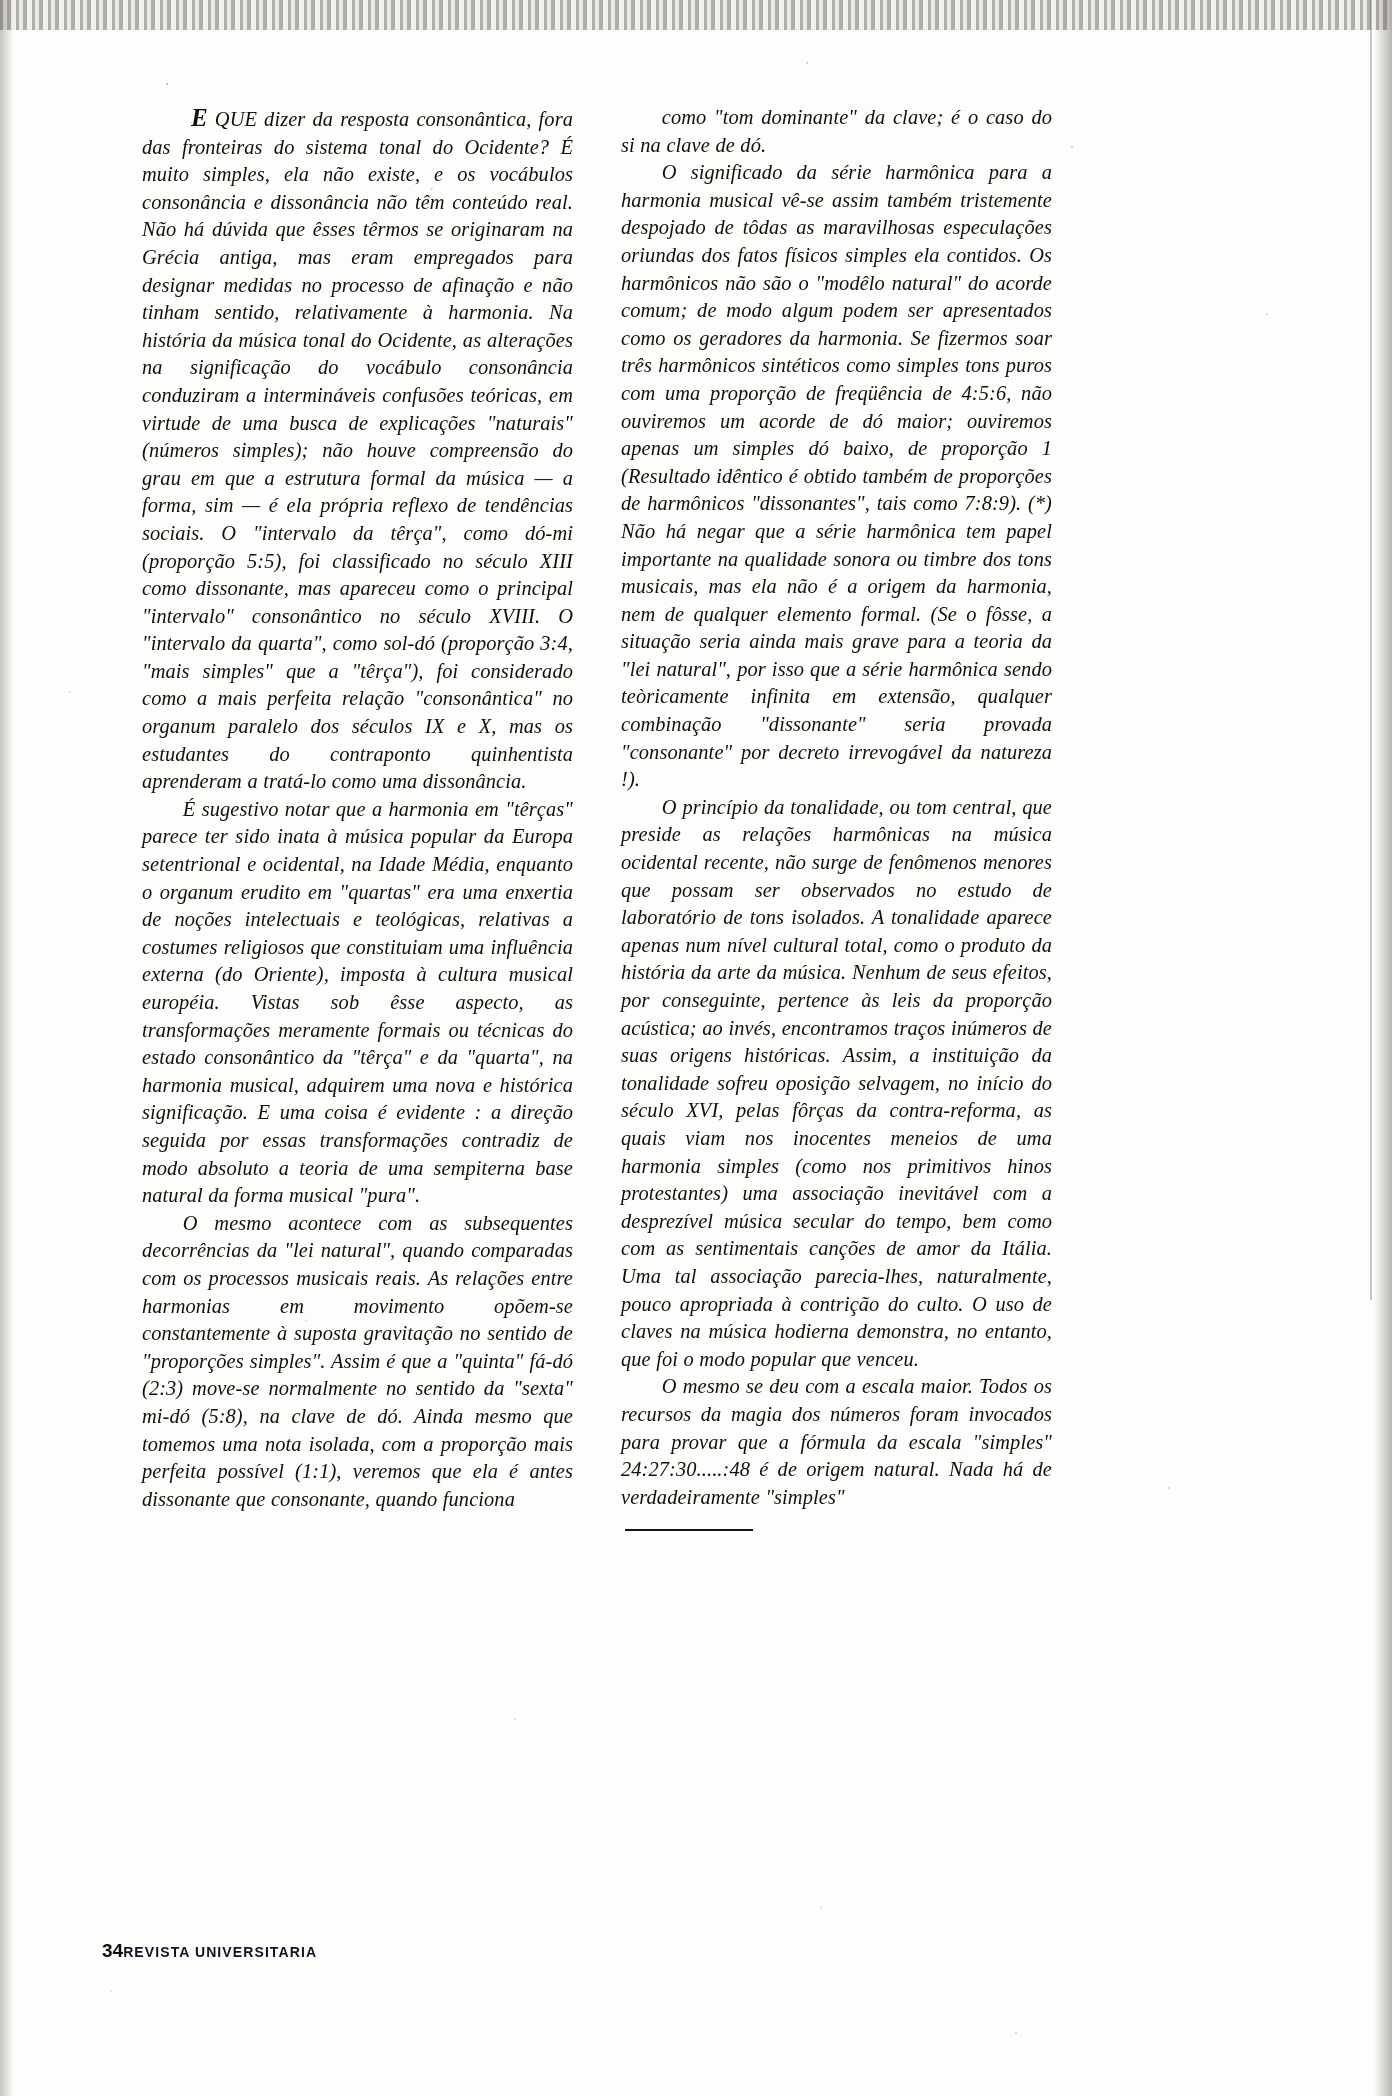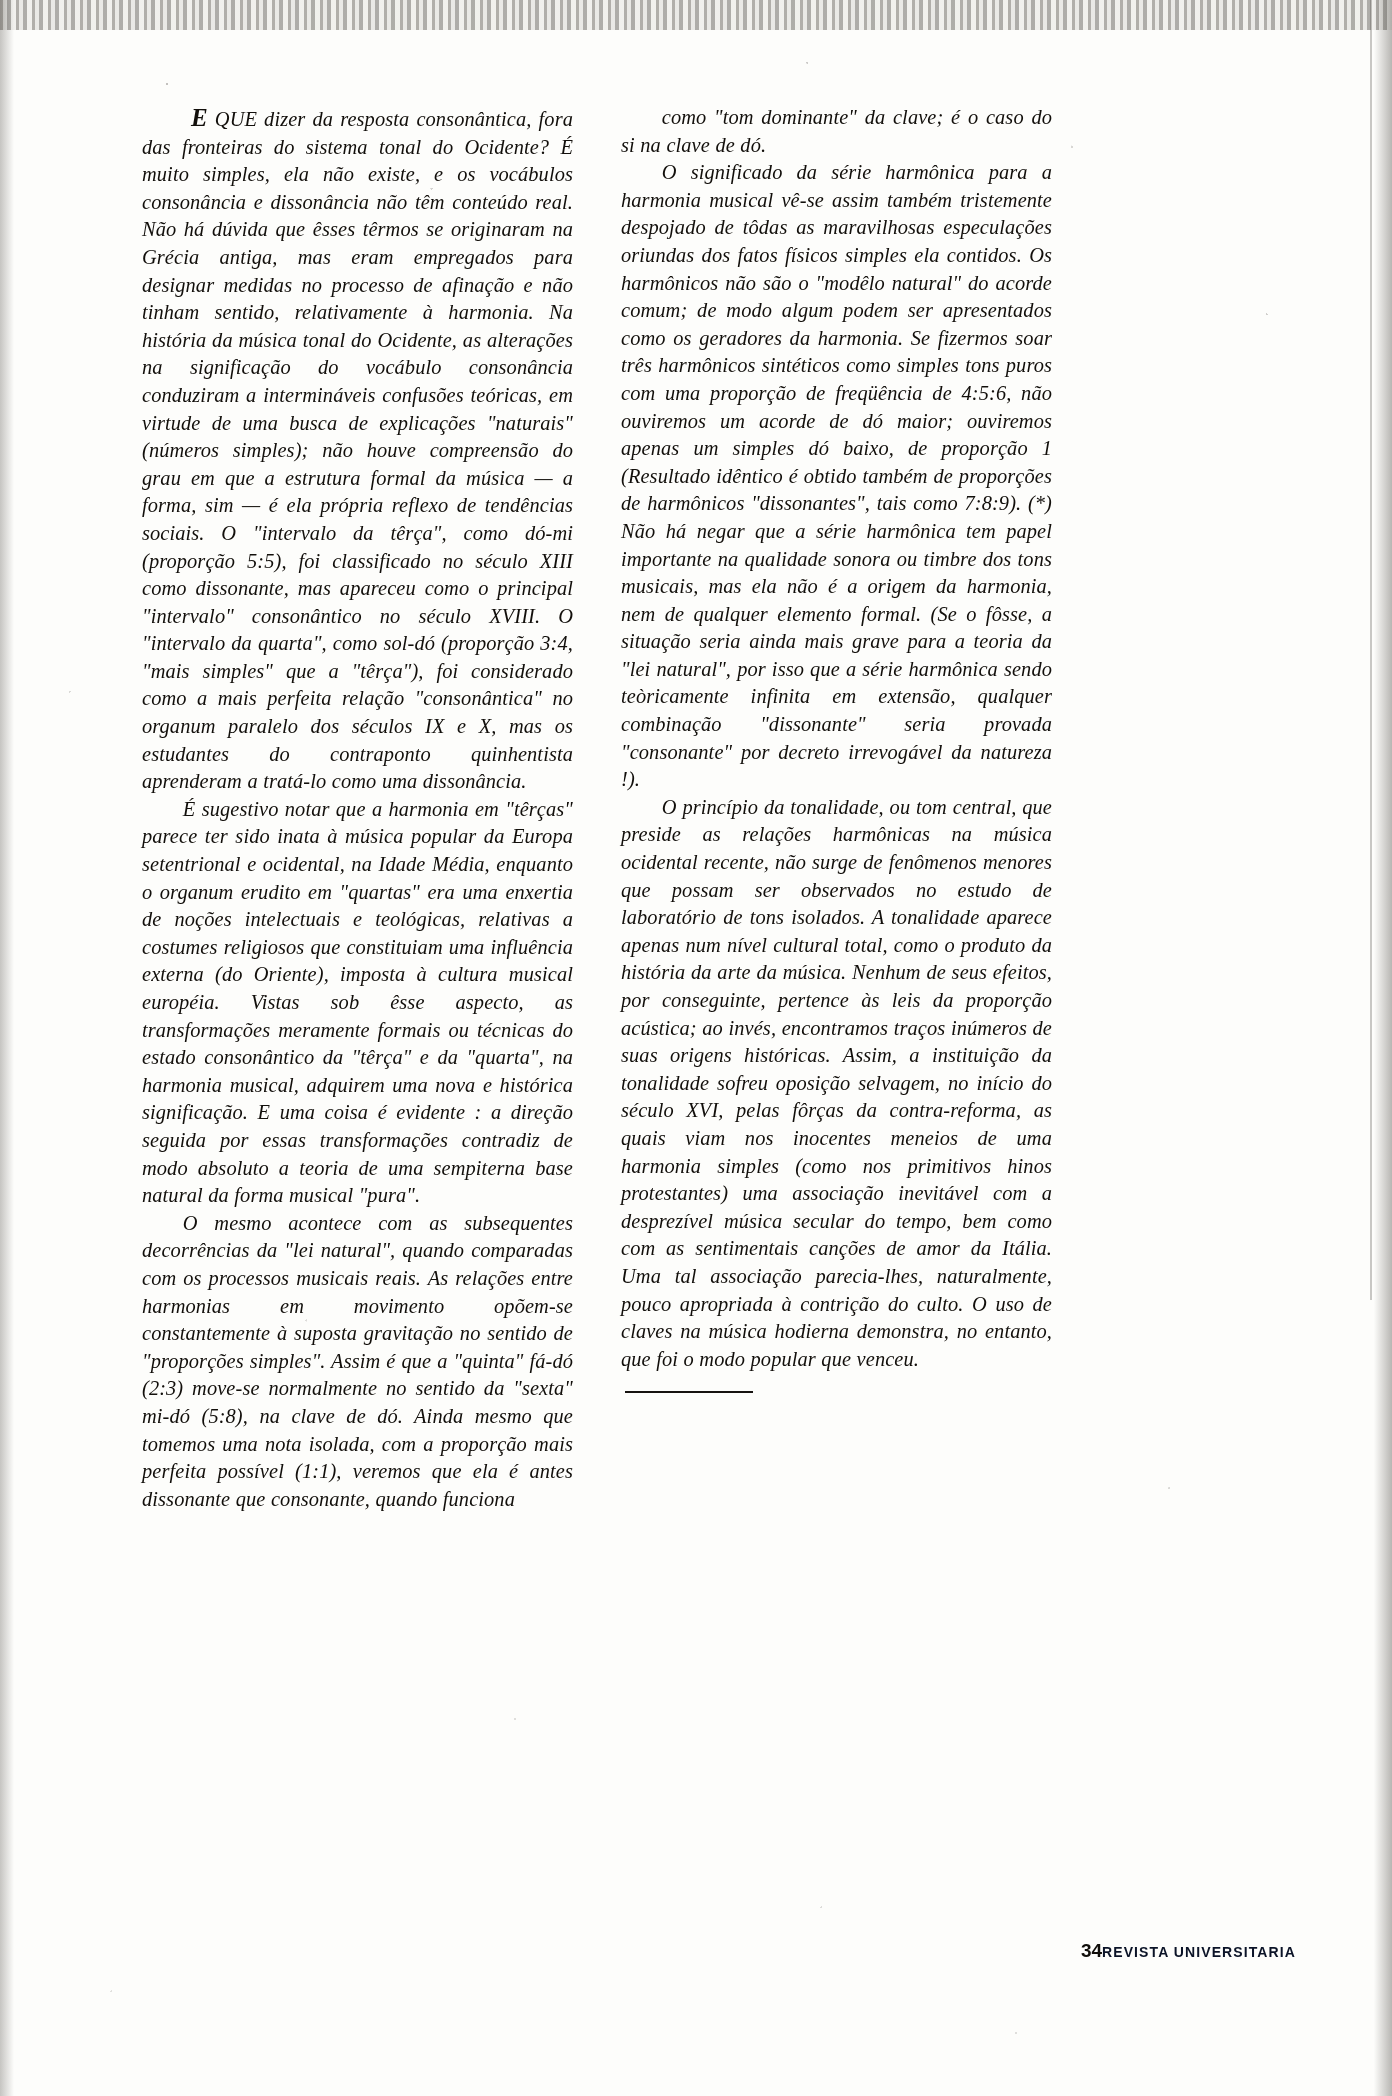--- a/index.html
+++ b/index.html
@@ -140,21 +140,21 @@
   }
 
   
   .footer {
     position: absolute;
     left: 102px;
     right: 96px;
     top: 1940px;
     display: flex;
     align-items: baseline;
-    justify-content: flex-end;
+    justify-content: flex-start;
   }
   .folio {
     font-size: 19px;
     font-weight: 700;
     color: #14110e;
     font-family: "Liberation Sans", "DejaVu Sans", sans-serif;
   }
   .running-title {
     font-size: 14px;
     font-weight: 700;
@@ -183,20 +183,21 @@
     <div class="col">
       <p class="para first"><span class="dropcap">E</span><span> QUE dizer da resposta consonântica, fora das fronteiras do sistema tonal do Ocidente? É muito simples, ela não existe, e os vocábulos consonância e dissonância não têm conteúdo real. Não há dúvida que êsses têrmos se originaram na Grécia antiga, mas eram empregados para designar medidas no processo de afinação e não tinham sentido, relativamente à harmonia. Na história da música tonal do Ocidente, as alterações na significação do vocábulo consonância conduziram a intermináveis confusões teóricas, em virtude de uma busca de explicações "naturais" (números simples); não houve compreensão do grau em que a estrutura formal da música — a forma, sim — é ela própria reflexo de tendências sociais. O "intervalo da têrça", como dó-mi (proporção 5:5), foi classificado no século XIII como dissonante, mas apareceu como o principal "intervalo" consonântico no século XVIII. O "intervalo da quarta", como sol-dó (proporção 3:4, "mais simples" que a "têrça"), foi considerado como a mais perfeita relação "consonântica" no organum paralelo dos séculos IX e X, mas os estudantes do contraponto quinhentista aprenderam a tratá-lo como uma dissonância.</span></p>
       <p class="para">É sugestivo notar que a harmonia em "têrças" parece ter sido inata à música popular da Europa setentrional e ocidental, na Idade Média, enquanto o organum erudito em "quartas" era uma enxertia de noções intelectuais e teológicas, relativas a costumes religiosos que constituiam uma influência externa (do Oriente), imposta à cultura musical européia. Vistas sob êsse aspecto, as transformações meramente formais ou técnicas do estado consonântico da "têrça" e da "quarta", na harmonia musical, adquirem uma nova e histórica significação. E uma coisa é evidente : a direção seguida por essas transformações contradiz de modo absoluto a teoria de uma sempiterna base natural da forma musical "pura".</p>
       <p class="para">O mesmo acontece com as subsequentes decorrências da "lei natural", quando comparadas com os processos musicais reais. As relações entre harmonias em movimento opõem-se constantemente à suposta gravitação no sentido de "proporções simples". Assim é que a "quinta" fá-dó (2:3) move-se normalmente no sentido da "sexta" mi-dó (5:8), na clave de dó. Ainda mesmo que tomemos uma nota isolada, com a proporção mais perfeita possível (1:1), veremos que ela é antes dissonante que consonante, quando funciona</p>
     </div>
 
     <div class="col">
       <p class="para">como "tom dominante" da clave; é o caso do si na clave de dó.</p>
       <p class="para">O significado da série harmônica para a harmonia musical vê-se assim também tristemente despojado de tôdas as maravilhosas especulações oriundas dos fatos físicos simples ela contidos. Os harmônicos não são o "modêlo natural" do acorde comum; de modo algum podem ser apresentados como os geradores da harmonia. Se fizermos soar três harmônicos sintéticos como simples tons puros com uma proporção de freqüência de 4:5:6, não ouviremos um acorde de dó maior; ouviremos apenas um simples dó baixo, de proporção 1 (Resultado idêntico é obtido também de proporções de harmônicos "dissonantes", tais como 7:8:9). (*) Não há negar que a série harmônica tem papel importante na qualidade sonora ou timbre dos tons musicais, mas ela não é a origem da harmonia, nem de qualquer elemento formal. (Se o fôsse, a situação seria ainda mais grave para a teoria da "lei natural", por isso que a série harmônica sendo teòricamente infinita em extensão, qualquer combinação "dissonante" seria provada "consonante" por decreto irrevogável da natureza !).</p>
       <p class="para">O princípio da tonalidade, ou tom central, que preside as relações harmônicas na música ocidental recente, não surge de fenômenos menores que possam ser observados no estudo de laboratório de tons isolados. A tonalidade aparece apenas num nível cultural total, como o produto da história da arte da música. Nenhum de seus efeitos, por conseguinte, pertence às leis da proporção acústica; ao invés, encontramos traços inúmeros de suas origens históricas. Assim, a instituição da tonalidade sofreu oposição selvagem, no início do século XVI, pelas fôrças da contra-reforma, as quais viam nos inocentes meneios de uma harmonia simples (como nos primitivos hinos protestantes) uma associação inevitável com a desprezível música secular do tempo, bem como com as sentimentais canções de amor da Itália. Uma tal associação parecia-lhes, naturalmente, pouco apropriada à contrição do culto. O uso de claves na música hodierna demonstra, no entanto, que foi o modo popular que venceu.</p>
+      <p class="para">O mesmo se deu com a escala maior. Todos os recursos da magia dos números foram invocados para provar que a fórmula da escala "simples" 24:27:30.....:48 é de origem natural. Nada há de verdadeiramente "simples"</p>
 
       <div class="footnote-wrap">
         <div class="footnote-rule"></div>
       </div>
     </div>
 
   </div>
 
   <div class="footer">
     <div class="folio">34</div>

